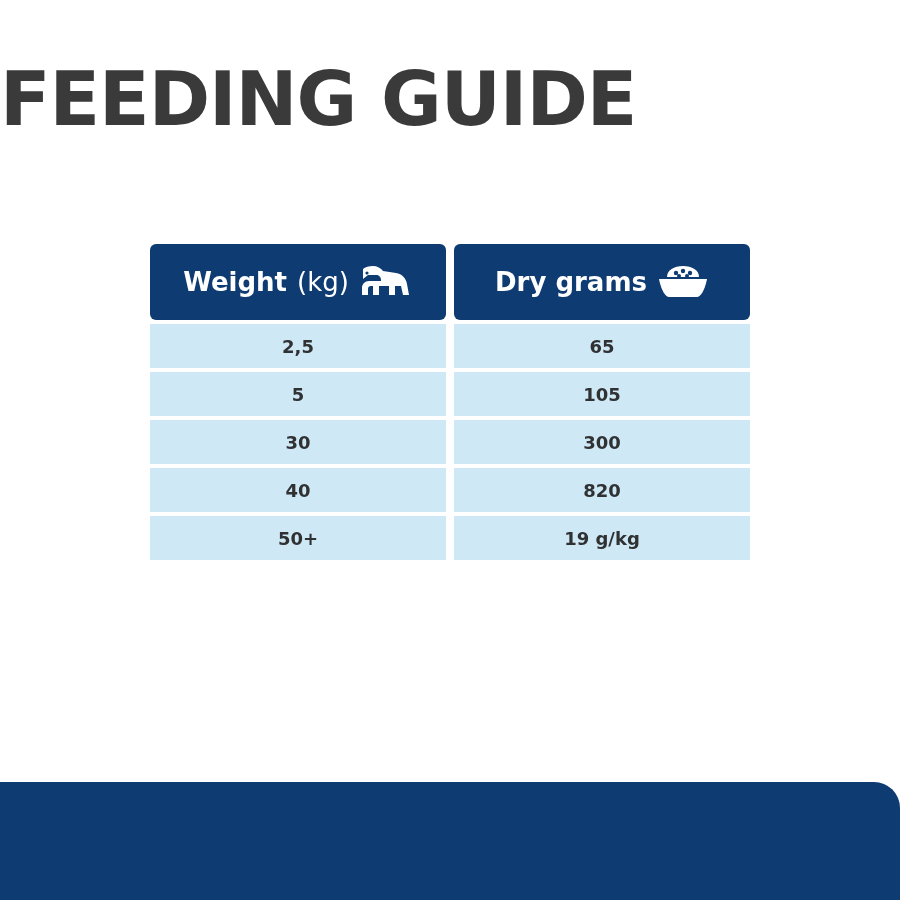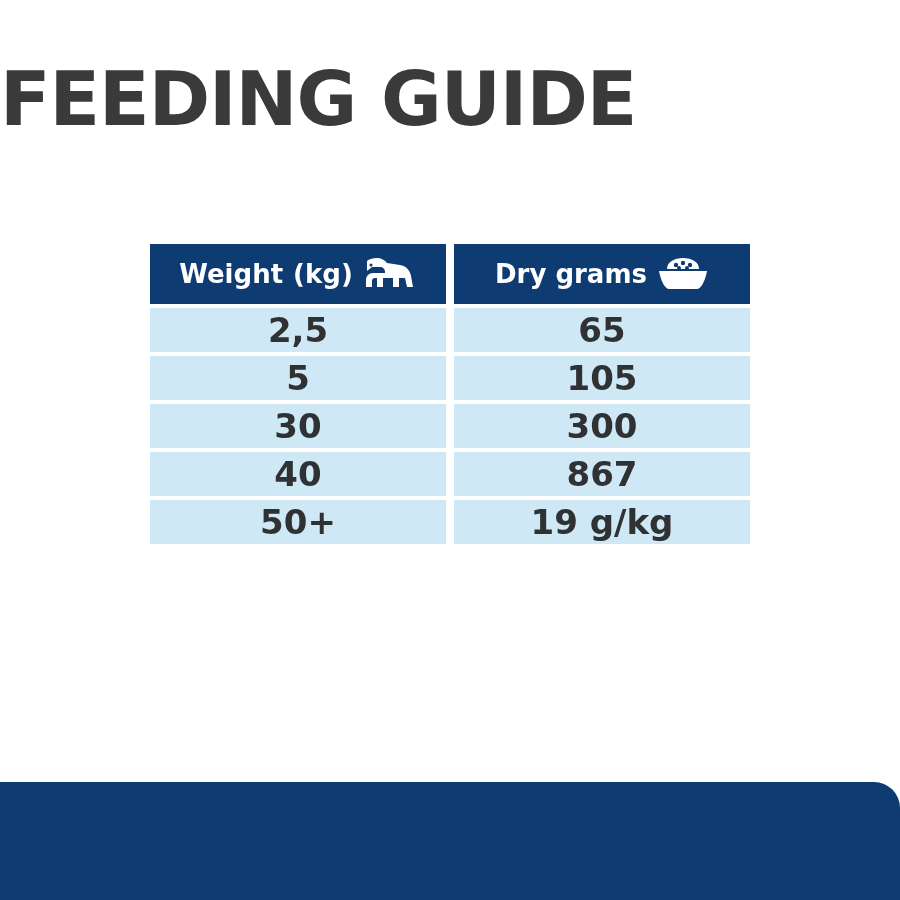--- a/index.html
+++ b/index.html
@@ -49,44 +49,45 @@
     border-spacing: 8px 4px;
     table-layout: fixed;
   }
 
   .table th {
     background: #0d3b72;
     color: #ffffff;
     font-size: 26px;
     font-weight: bold;
     height: 60px;
-    padding: 0;
+    padding: 8px;
     vertical-align: middle;
     font-family: "DejaVu Sans", sans-serif;
+    border-radius: 6px;
   }
 
   .th-inner {
     display: flex;
     align-items: center;
     justify-content: center;
     gap: 10px;
   }
 
   .th-label {
     white-space: nowrap;
   }
 
   .unit {
-    font-weight: bold;
+    font-weight: normal;
   }
 
   .table td {
     background: #cfe8f5;
     color: #2f3133;
-    font-size: 34px;
+    font-size: 18px;
     font-weight: bold;
     height: 44px;
     padding: 0;
     text-align: center;
     vertical-align: middle;
     font-family: "DejaVu Sans", sans-serif;
   }
 
   .icon {
     display: inline-block;
@@ -152,21 +153,21 @@
         <tr>
           <td>5</td>
           <td>105</td>
         </tr>
         <tr>
           <td>30</td>
           <td>300</td>
         </tr>
         <tr>
           <td>40</td>
-          <td>867</td>
+          <td>820</td>
         </tr>
         <tr>
           <td>50+</td>
           <td>19 g/kg</td>
         </tr>
       </tbody>
     </table>
   </div>
 
   <div class="footer-bar"></div>

